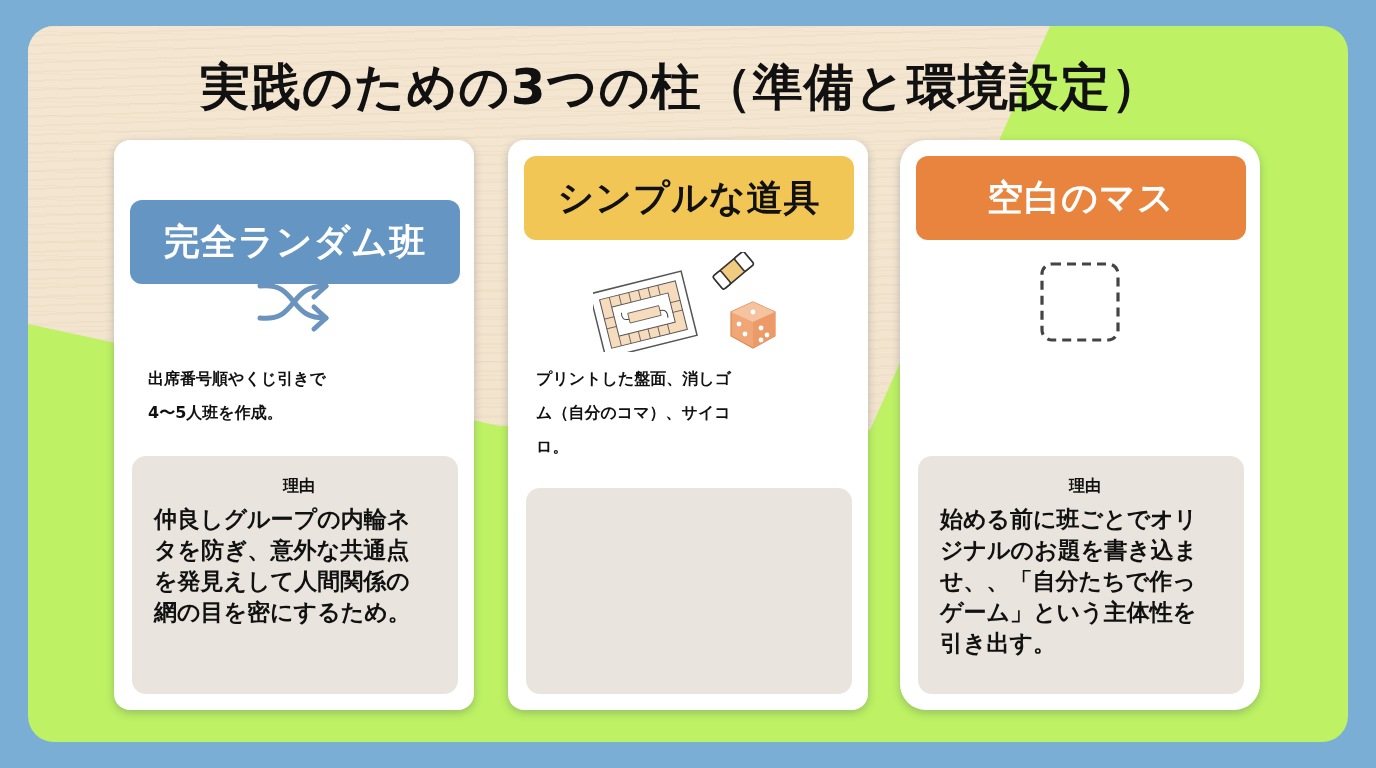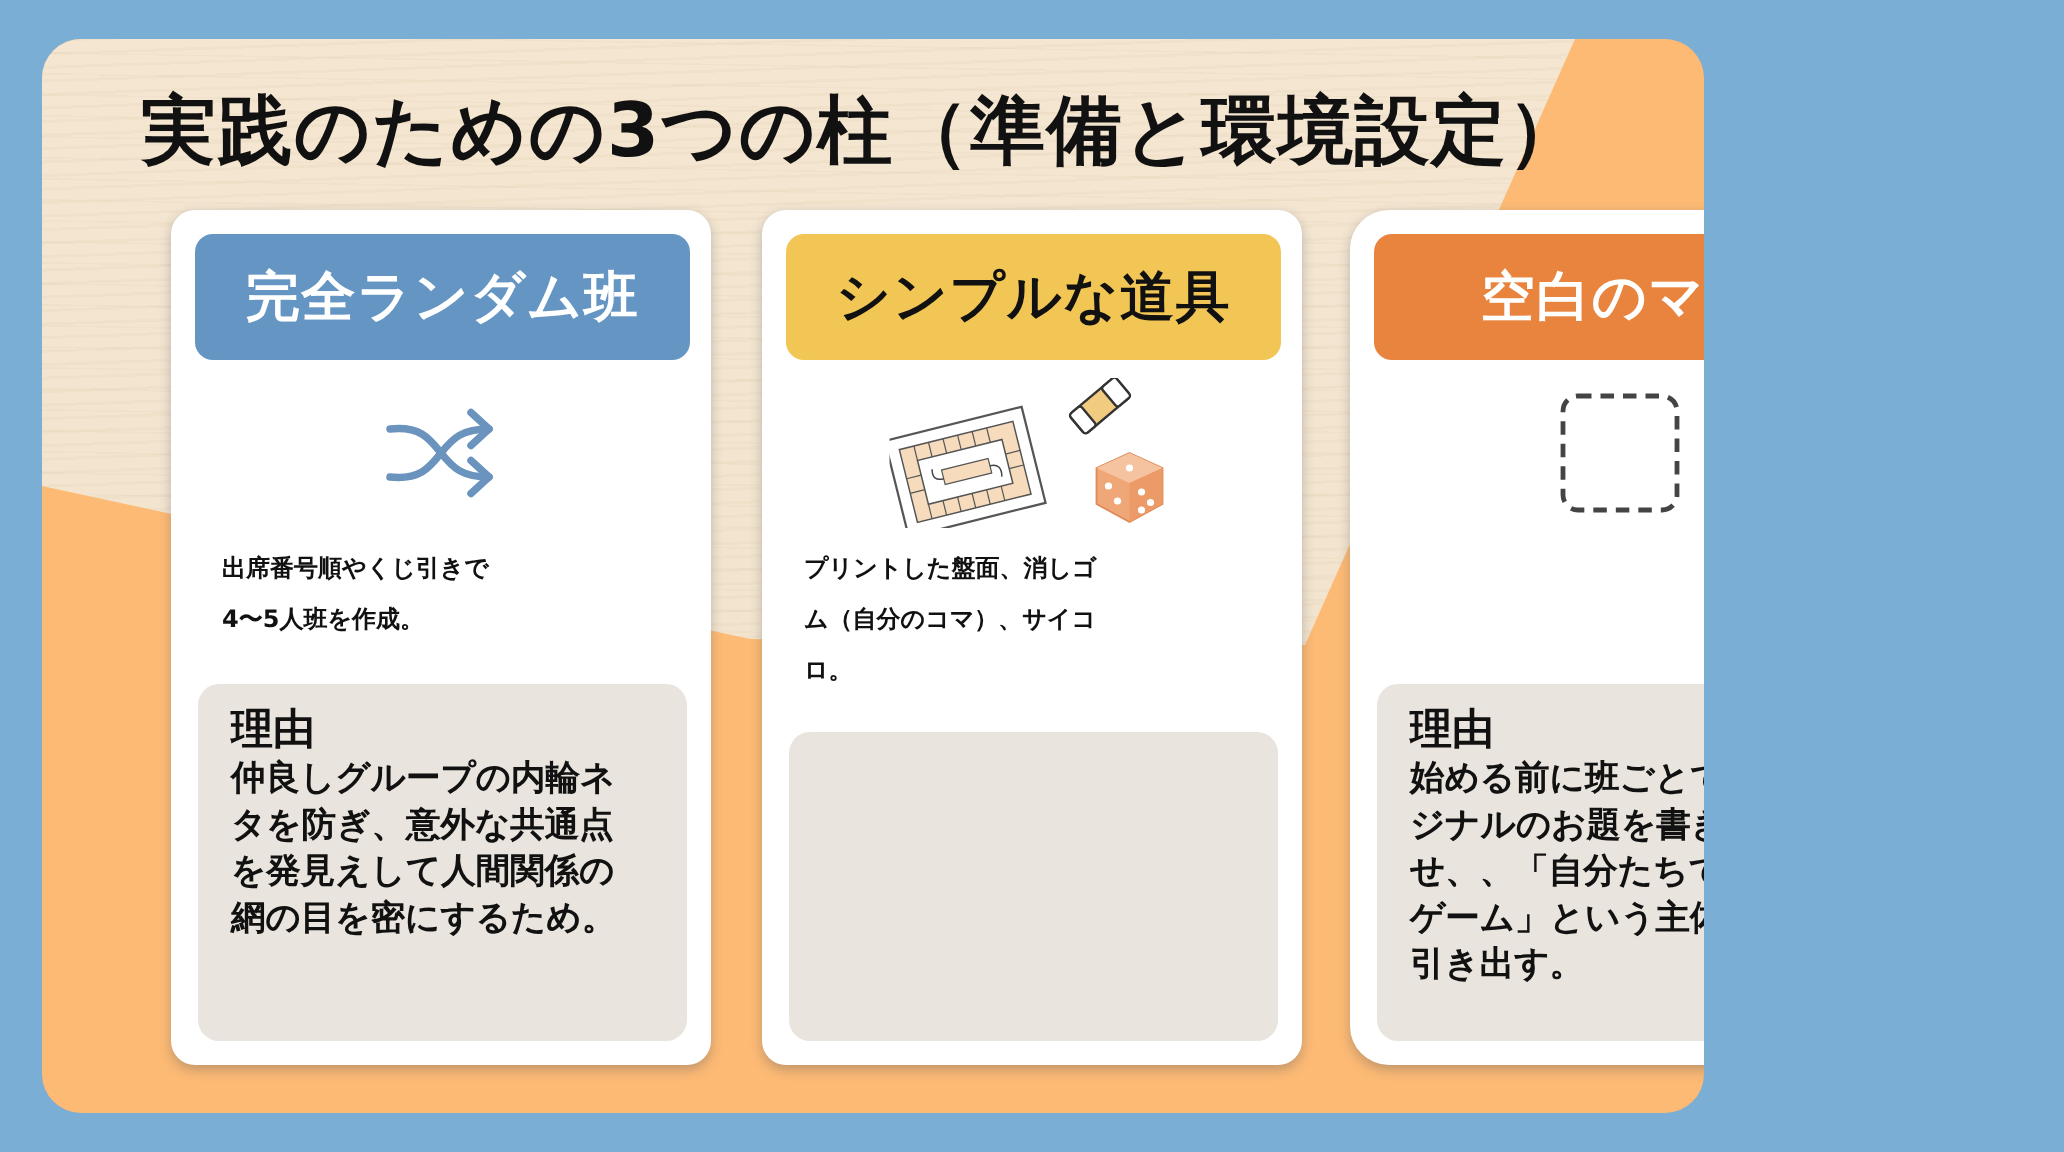--- a/index.html
+++ b/index.html
@@ -8,24 +8,24 @@
       width: 1376px;
       height: 768px;
       overflow: hidden;
       background: #7aaed4;
       font-family: "DejaVu Sans", "Liberation Sans", sans-serif;
     }
     .frame {
       position: absolute;
       left: 28px;
       top: 26px;
-      width: 1108px;
+      width: 1320px;
       height: 716px;
       border-radius: 26px;
-      background: #fdba74;
+      background: #bef264;
       overflow: hidden;
     }
     .wood {
       position: absolute;
       inset: 0;
       background:
         repeating-linear-gradient(178deg, rgba(210,185,150,0.10) 0px, rgba(210,185,150,0.10) 2px, transparent 2px, transparent 9px),
         repeating-linear-gradient(181deg, rgba(200,170,130,0.08) 0px, rgba(200,170,130,0.08) 1px, transparent 1px, transparent 14px),
         linear-gradient(180deg, #f4e6d1 0%, #f1e2cb 100%);
       clip-path: polygon(0 0, 1022px 0, 842px 404px, 472px 400px, 0 298px);
@@ -61,21 +61,21 @@
       width: 330px;
       height: 84px;
       border-radius: 12px;
       display: flex;
       align-items: center;
       justify-content: center;
       font-size: 36px;
       font-weight: bold;
       letter-spacing: 1px;
     }
-    .c1 .card-header { background: #6596c3; color: #ffffff; }
+    .c1 .card-header { background: #6596c3; color: #ffffff; margin-top: 44px; }
     .c2 .card-header { background: #f2c654; color: #111111; }
     .c3 .card-header { background: #e8843d; color: #ffffff; }
     .illus {
       position: absolute;
       left: 0;
       right: 0;
       top: 112px;
       height: 100px;
       display: flex;
       align-items: center;
@@ -100,22 +100,22 @@
       bottom: 16px;
       border-radius: 14px;
       background: #e9e4dd;
       padding: 12px 14px 10px 22px;
       box-sizing: border-box;
     }
     .c1 .reason-box { top: 316px; }
     .c2 .reason-box { top: 348px; }
     .c3 .reason-box { top: 316px; }
     .reason-title {
-      text-align: left;
-      font-size: 28px;
+      text-align: center;
+      font-size: 16px;
       font-weight: bold;
       color: #111;
       line-height: 36px;
     }
     .reason-text {
       font-size: 23px;
       font-weight: bold;
       color: #111;
       line-height: 31px;
       white-space: pre-line;

